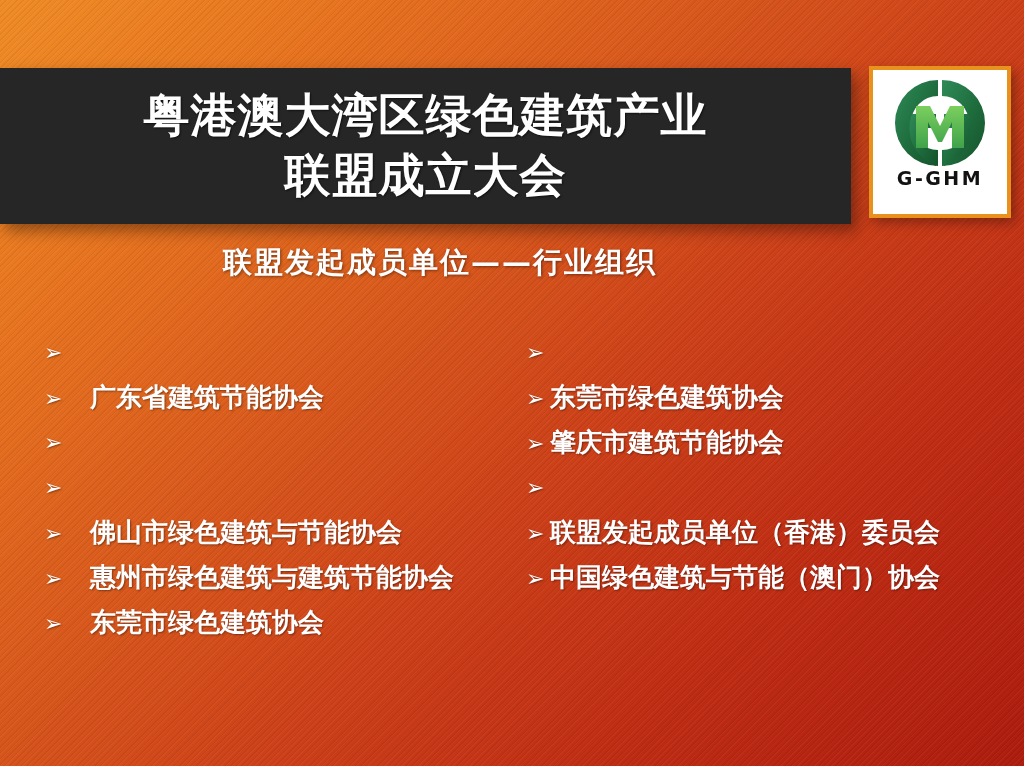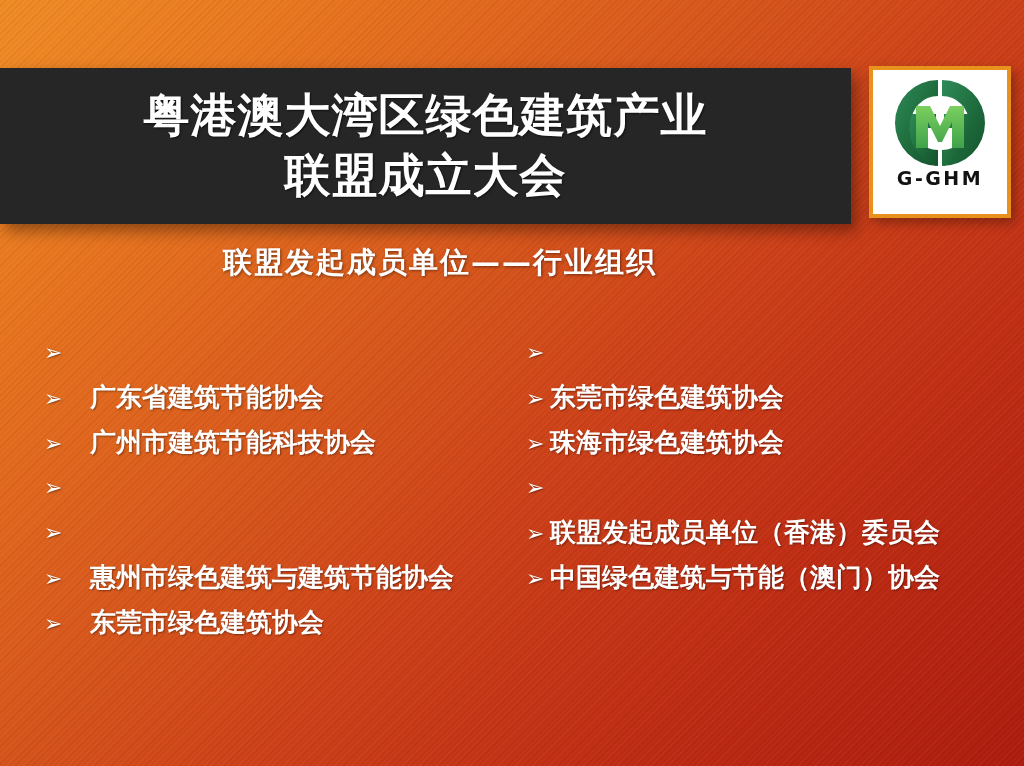--- a/index.html
+++ b/index.html
@@ -190,27 +190,27 @@
   <div class="layer col" id="col-left">
     <div class="bullet-row">
       <span class="bullet-glyph">➢</span>
     </div>
     <div class="bullet-row">
       <span class="bullet-glyph">➢</span>
       <span class="bullet-label">广东省建筑节能协会</span>
     </div>
     <div class="bullet-row">
       <span class="bullet-glyph">➢</span>
-      <span class="bullet-label">广州市建筑节能科技协会</span>
-    </div>
-    <div class="bullet-row">
-      <span class="bullet-glyph">➢</span>
-    </div>
-    <div class="bullet-row">
-      <span class="bullet-glyph">➢</span>
+    </div>
+    <div class="bullet-row">
+      <span class="bullet-glyph">➢</span>
+    </div>
+    <div class="bullet-row">
+      <span class="bullet-glyph">➢</span>
+      <span class="bullet-label">佛山市绿色建筑与节能协会</span>
     </div>
     <div class="bullet-row">
       <span class="bullet-glyph">➢</span>
       <span class="bullet-label">惠州市绿色建筑与建筑节能协会</span>
     </div>
     <div class="bullet-row">
       <span class="bullet-glyph">➢</span>
       <span class="bullet-label">东莞市绿色建筑协会</span>
     </div>
   </div>
@@ -218,21 +218,21 @@
   <div class="layer col" id="col-right">
     <div class="bullet-row">
       <span class="bullet-glyph">➢</span>
     </div>
     <div class="bullet-row">
       <span class="bullet-glyph">➢</span>
       <span class="bullet-label">东莞市绿色建筑协会</span>
     </div>
     <div class="bullet-row">
       <span class="bullet-glyph">➢</span>
-      <span class="bullet-label">珠海市绿色建筑协会</span>
+      <span class="bullet-label">肇庆市建筑节能协会</span>
     </div>
     <div class="bullet-row">
       <span class="bullet-glyph">➢</span>
     </div>
     <div class="bullet-row">
       <span class="bullet-glyph">➢</span>
       <span class="bullet-label">联盟发起成员单位（香港）委员会</span>
     </div>
     <div class="bullet-row">
       <span class="bullet-glyph">➢</span>

